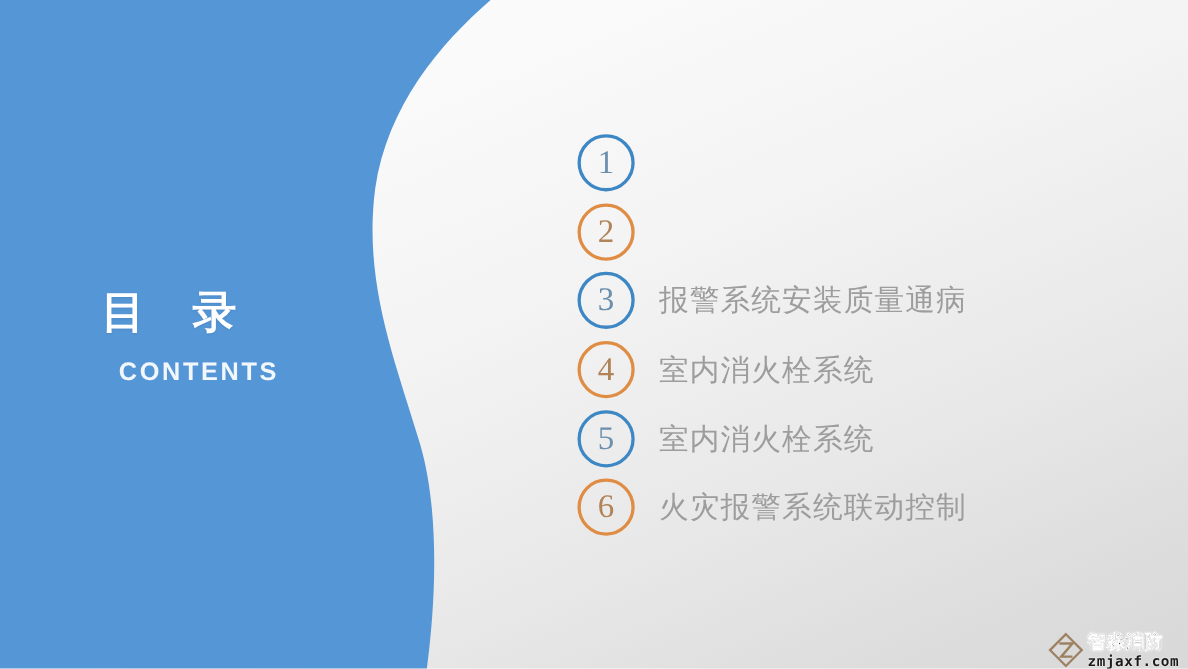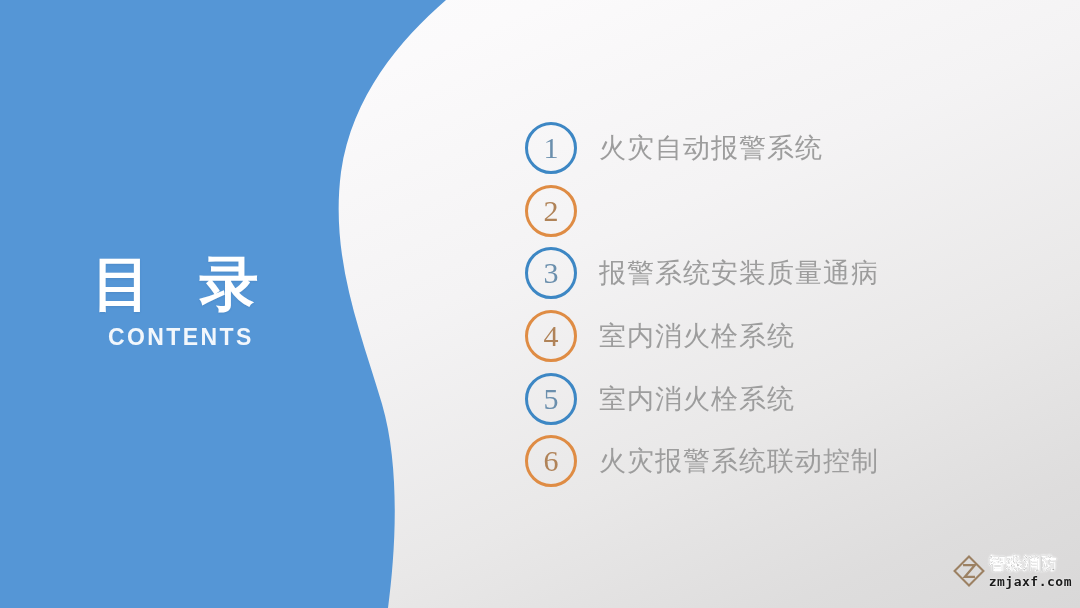--- a/index.html
+++ b/index.html
@@ -42,21 +42,21 @@
 
   
   .title-block {
     position: absolute;
     left: 92px;
     top: 252px;
     width: 260px;
     z-index: 5;
   }
   .title-cn {
-    font-size: 59px;
+    font-size: 40px;
     font-weight: bold;
     color: #ffffff;
     letter-spacing: 16px;
     line-height: 64px;
     white-space: nowrap;
     text-shadow: 0 1px 2px rgba(40,90,140,0.18);
   }
   .title-en {
     margin-top: 8px;
     margin-left: 16px;
@@ -108,21 +108,21 @@
     color: #9d9d9d;
     letter-spacing: 1px;
     white-space: nowrap;
     font-family: "DejaVu Sans", "Liberation Sans", sans-serif;
   }
 
   
   .watermark {
     position: absolute;
     right: 8px;
-    bottom: 20px;
+    bottom: 0;
     display: flex;
     align-items: center;
     z-index: 6;
   }
   .watermark-logo {
     width: 34px;
     height: 34px;
     margin-right: 3px;
   }
   .watermark-text {
@@ -166,21 +166,20 @@
 
   <div class="title-block">
     <div class="title-cn">目 录</div>
     <div class="title-en">CONTENTS</div>
   </div>
 
   <div class="contents-list">
 
     <div class="content-row accent-blue">
       <div class="num-badge">1</div>
-      <div class="row-label">火灾自动报警系统</div>
     </div>
 
     <div class="content-row accent-orange">
       <div class="num-badge">2</div>
     </div>
 
     <div class="content-row accent-blue">
       <div class="num-badge">3</div>
       <div class="row-label">报警系统安装质量通病</div>
     </div>

